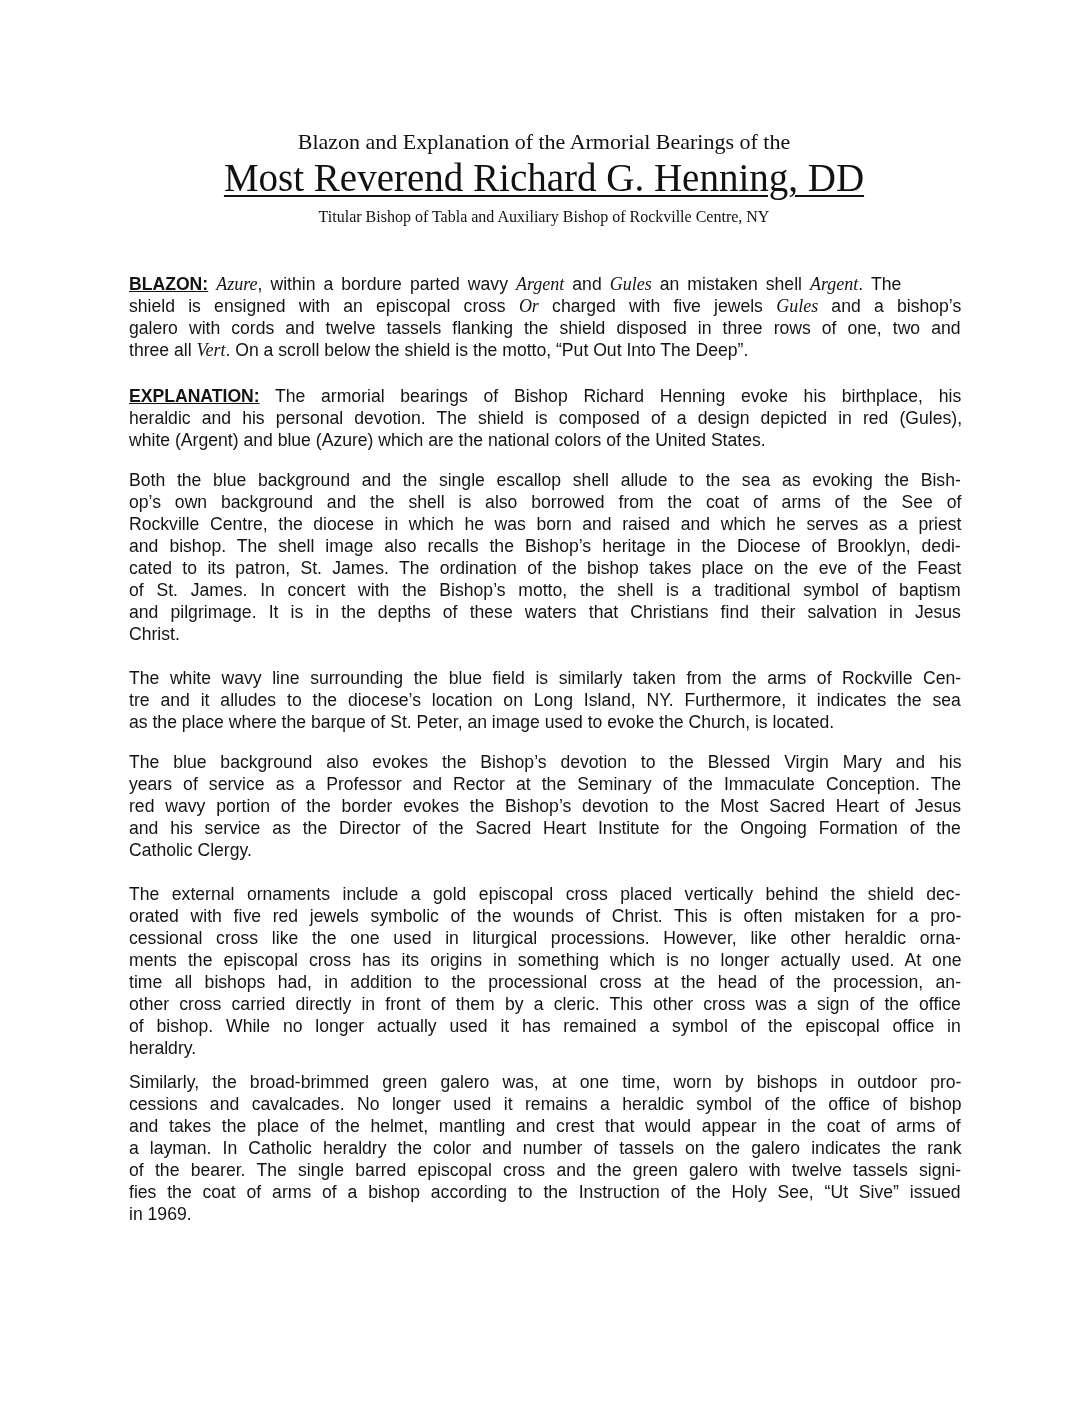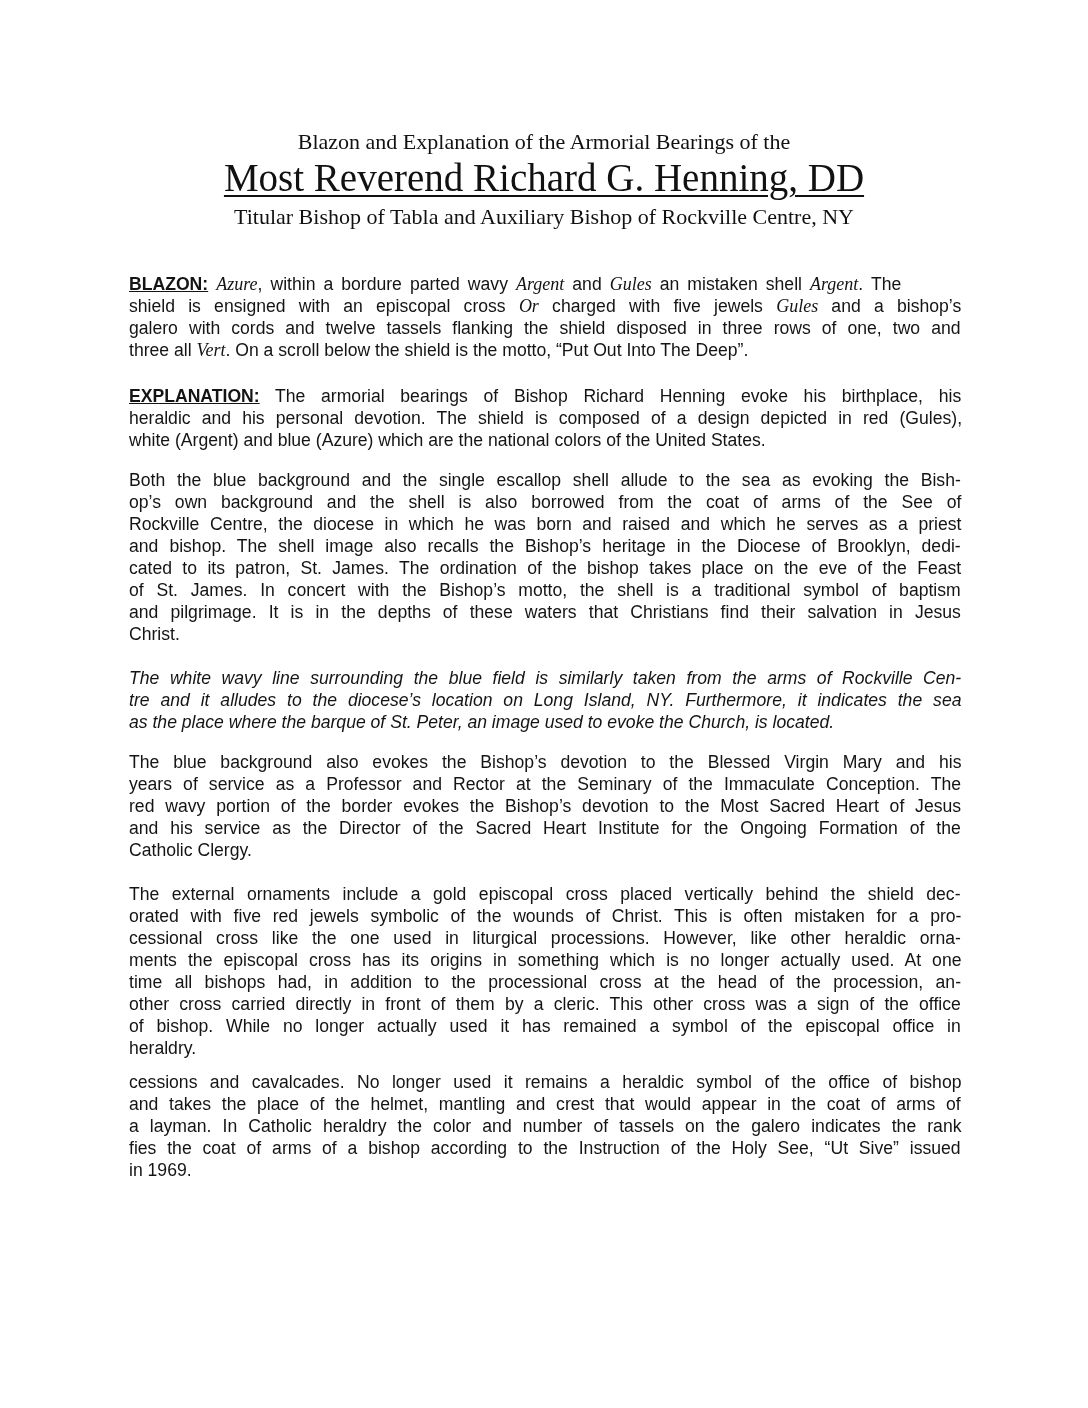--- a/index.html
+++ b/index.html
@@ -1,21 +1,21 @@
 <!DOCTYPE html>
 <html><head>
   <meta charset="utf-8">
   <style>
     html, body { margin: 0; padding: 0; background: #ffffff; }
     body { width: 1088px; height: 1408px; position: relative; overflow: hidden; color: #111; }
     .page { position: absolute; left: 0; top: 0; width: 1088px; height: 1408px; }
     .header { position: absolute; left: 0; top: 128px; width: 1088px; text-align: center; font-family: "Liberation Serif", serif; }
     .pre-title { font-size: 22px; line-height: 28px; }
     .main-title { font-size: 39px; line-height: 44px; text-decoration: underline; text-decoration-thickness: 2px; text-underline-offset: 4px; margin-top: 0px; }
-    .subtitle { font-size: 22px; line-height: 30px; margin-top: 2px; }
+    .subtitle { font-size: 16px; line-height: 30px; margin-top: 2px; }
     .body { position: absolute; left: 129px; width: 832px; font-family: "Liberation Sans", sans-serif; font-size: 17.6px; color: #141414; }
     .para { position: absolute; left: 0; width: 832px; }
     .line { display: block; height: 22px; line-height: 22px; white-space: nowrap; text-align: justify; text-align-last: justify; }
     .line.last { text-align: left; text-align-last: left; }
     .lbl { font-weight: bold; text-decoration: underline; }
     .tinc { font-family: "Liberation Serif", serif; font-style: italic; font-size: 18px; }
   </style>
 </head>
 <body>
 
@@ -48,21 +48,21 @@
         <div class="para" style="top: 469px;">
           <span class="line" style="display: block; width: 832px; word-spacing: 6.8125px; text-align: left; text-align-last: left;"><span>Both the blue background and the single escallop shell allude to the sea as evoking the Bish-</span></span>
           <span class="line" style="display: block; width: 832px; word-spacing: 9px; text-align: left; text-align-last: left;"><span>op’s own background and the shell is also borrowed from the coat of arms of the See of</span></span>
           <span class="line" style="display: block; width: 832px; word-spacing: 5.70588px; text-align: left; text-align-last: left;"><span>Rockville Centre, the diocese in which he was born and raised and which he serves as a priest</span></span>
           <span class="line" style="display: block; width: 832px; word-spacing: 6.13333px; text-align: left; text-align-last: left;"><span>and bishop. The shell image also recalls the Bishop’s heritage in the Diocese of Brooklyn, dedi-</span></span>
           <span class="line" style="display: block; width: 832px; word-spacing: 5.44444px; text-align: left; text-align-last: left;"><span>cated to its patron, St. James. The ordination of the bishop takes place on the eve of the Feast</span></span>
           <span class="line" style="display: block; width: 832px; word-spacing: 7.875px; text-align: left; text-align-last: left;"><span>of St. James. In concert with the Bishop’s motto, the shell is a traditional symbol of baptism</span></span>
           <span class="line" style="display: block; width: 832px; word-spacing: 7.25px; text-align: left; text-align-last: left;"><span>and pilgrimage. It is in the depths of these waters that Christians find their salvation in Jesus</span></span>
           <span class="line last"><span>Christ.</span></span>
         </div>
-        <div class="para" style="top: 667px; font-style: italic;">
+        <div class="para" style="top: 667px;">
           <span class="line" style="display: block; width: 832px; word-spacing: 5.6875px; text-align: left; text-align-last: left;"><span>The white wavy line surrounding the blue field is similarly taken from the arms of Rockville Cen-</span></span>
           <span class="line" style="display: block; width: 832px; word-spacing: 6px; text-align: left; text-align-last: left;"><span>tre and it alludes to the diocese’s location on Long Island, NY. Furthermore, it indicates the sea</span></span>
           <span class="line last"><span>as the place where the barque of St. Peter, an image used to evoke the Church, is located.</span></span>
         </div>
         <div class="para" style="top: 751px;">
           <span class="line" style="display: block; width: 832px; word-spacing: 9px; text-align: left; text-align-last: left;"><span>The blue background also evokes the Bishop’s devotion to the Blessed Virgin Mary and his</span></span>
           <span class="line" style="display: block; width: 832px; word-spacing: 6.2px; text-align: left; text-align-last: left;"><span>years of service as a Professor and Rector at the Seminary of the Immaculate Conception. The</span></span>
           <span class="line" style="display: block; width: 832px; word-spacing: 5.9375px; text-align: left; text-align-last: left;"><span>red wavy portion of the border evokes the Bishop’s devotion to the Most Sacred Heart of Jesus</span></span>
           <span class="line" style="display: block; width: 832px; word-spacing: 7px; text-align: left; text-align-last: left;"><span>and his service as the Director of the Sacred Heart Institute for the Ongoing Formation of the</span></span>
           <span class="line last"><span>Catholic Clergy.</span></span>
@@ -71,22 +71,24 @@
           <span class="line" style="display: block; width: 832px; word-spacing: 7.61538px; text-align: left; text-align-last: left;"><span>The external ornaments include a gold episcopal cross placed vertically behind the shield dec-</span></span>
           <span class="line" style="display: block; width: 832px; word-spacing: 6.82353px; text-align: left; text-align-last: left;"><span>orated with five red jewels symbolic of the wounds of Christ. This is often mistaken for a pro-</span></span>
           <span class="line" style="display: block; width: 832px; word-spacing: 8.84615px; text-align: left; text-align-last: left;"><span>cessional cross like the one used in liturgical processions. However, like other heraldic orna-</span></span>
           <span class="line" style="display: block; width: 832px; word-spacing: 6.1875px; text-align: left; text-align-last: left;"><span>ments the episcopal cross has its origins in something which is no longer actually used. At one</span></span>
           <span class="line" style="display: block; width: 832px; word-spacing: 7.5px; text-align: left; text-align-last: left;"><span>time all bishops had, in addition to the processional cross at the head of the procession, an-</span></span>
           <span class="line" style="display: block; width: 832px; word-spacing: 5.31579px; text-align: left; text-align-last: left;"><span>other cross carried directly in front of them by a cleric. This other cross was a sign of the office</span></span>
           <span class="line" style="display: block; width: 832px; word-spacing: 7.9375px; text-align: left; text-align-last: left;"><span>of bishop. While no longer actually used it has remained a symbol of the episcopal office in</span></span>
           <span class="line last"><span>heraldry.</span></span>
         </div>
         <div class="para" style="top: 1071px;">
+          <span class="line" style="display: block; width: 832px; word-spacing: 8.28571px; text-align: left; text-align-last: left;"><span>Similarly, the broad-brimmed green galero was, at one time, worn by bishops in outdoor pro-</span></span>
           <span class="line" style="display: block; width: 832px; word-spacing: 7.53333px; text-align: left; text-align-last: left;"><span>cessions and cavalcades. No longer used it remains a heraldic symbol of the office of bishop</span></span>
           <span class="line" style="display: block; width: 832px; word-spacing: 5.83333px; text-align: left; text-align-last: left;"><span>and takes the place of the helmet, mantling and crest that would appear in the coat of arms of</span></span>
           <span class="line" style="display: block; width: 832px; word-spacing: 6.1875px; text-align: left; text-align-last: left;"><span>a layman. In Catholic heraldry the color and number of tassels on the galero indicates the rank</span></span>
+          <span class="line" style="display: block; width: 832px; word-spacing: 6.4px; text-align: left; text-align-last: left;"><span>of the bearer. The single barred episcopal cross and the green galero with twelve tassels signi-</span></span>
           <span class="line" style="display: block; width: 832px; word-spacing: 5.94444px; text-align: left; text-align-last: left;"><span>fies the coat of arms of a bishop according to the Instruction of the Holy See, “Ut Sive” issued</span></span>
           <span class="line last"><span>in 1969.</span></span>
         </div>
       </div>
 
   </div>
 </div>
 
 </body></html>

